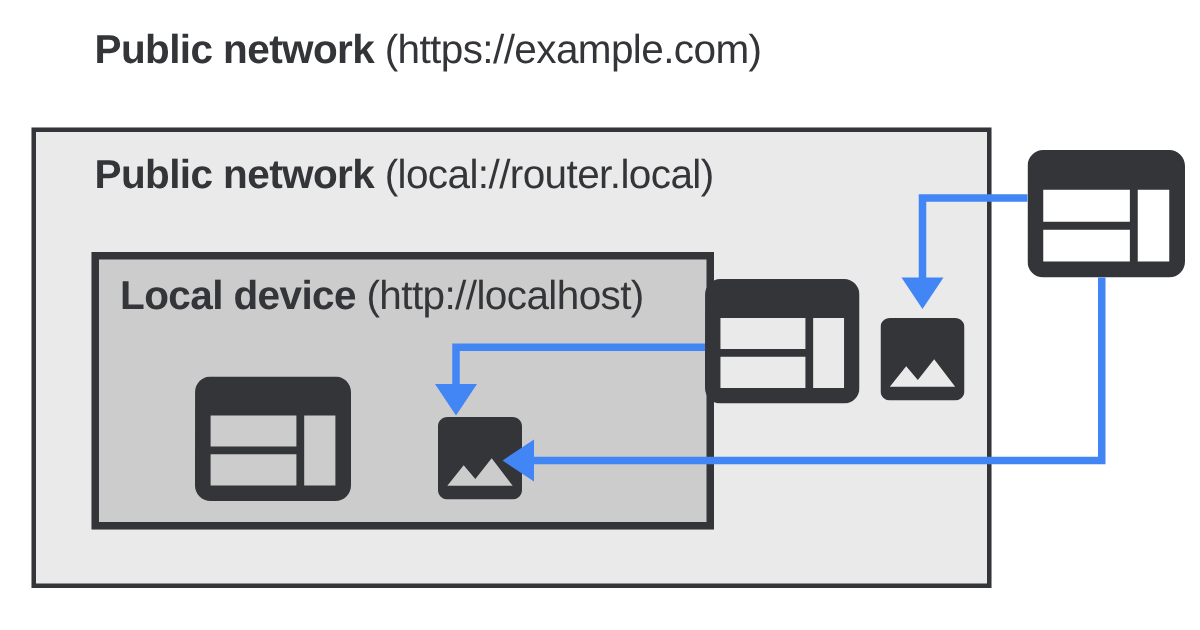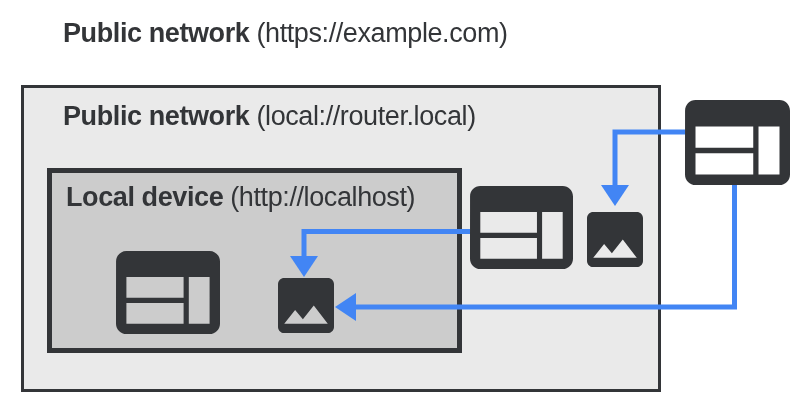--- a/index.html
+++ b/index.html
@@ -23,21 +23,21 @@
     font-size:27px;line-height:1;letter-spacing:-0.4px;
     white-space:nowrap;color:var(--dark);
   }
   .heading .name{font-weight:700}
   .heading .url{font-weight:400;margin-left:7px}
   .private-box{
     position:absolute;left:21px;top:85px;width:640px;height:307px;
     background:var(--private-bg);border:3px solid var(--dark);
   }
   .local-box{
-    position:absolute;left:23px;top:80px;width:415px;height:185px;
+    position:absolute;left:37px;top:80px;width:415px;height:185px;
     background:var(--local-bg);border:5px solid var(--dark);
   }
   .node-icon{position:absolute;display:block}
   .node-icon svg{display:block;width:100%;height:100%}
   .node-icon path{fill:var(--dark)}
   .arrows{position:absolute;left:0;top:0;width:800px;height:420px;pointer-events:none;z-index:5}
   .arrow-line{fill:none;stroke:var(--accent-blue);stroke-width:5}
   .arrow-head{fill:var(--accent-blue);stroke:none}
 </style>
 </head>

